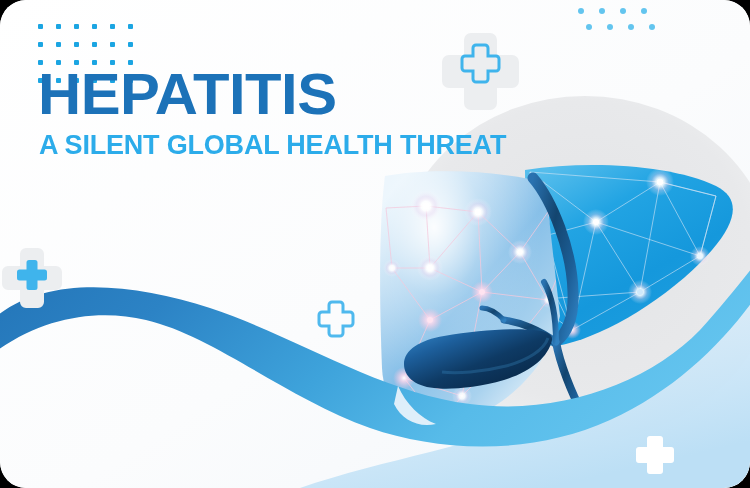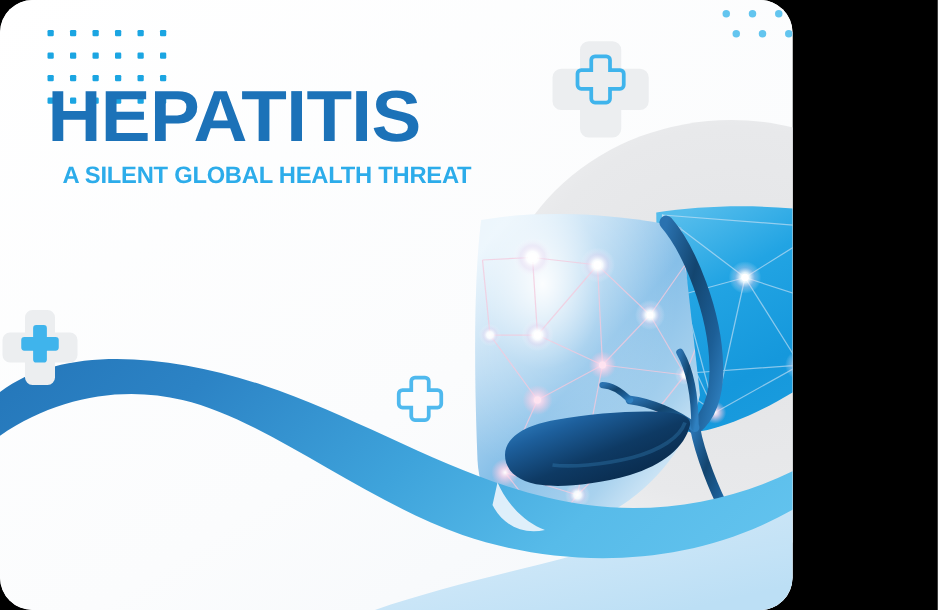--- a/index.html
+++ b/index.html
@@ -9,21 +9,21 @@
   }
   body {
     width: 750px;
     height: 488px;
     overflow: hidden;
     font-family: "Liberation Sans", sans-serif;
   }
 
   #banner {
     position: relative;
-    width: 634px;
+    width: 750px;
     height: 488px;
     border-radius: 26px;
     overflow: hidden;
     background: #ffffff;
   }
 
   
   .art {
     position: absolute;
     inset: 0;
@@ -46,24 +46,24 @@
     letter-spacing: -0.5px;
     color: #1c72b8;
     margin: 0;
     white-space: nowrap;
     transform: scaleX(1.03);
     transform-origin: left center;
   }
   .subline {
     font-family: "Liberation Sans", sans-serif;
     font-weight: 700;
-    font-size: 19px;
+    font-size: 27px;
     letter-spacing: -0.2px;
     color: #2cacea;
-    margin: 8px 0 0 12px;
+    margin: 8px 0 0 1px;
     white-space: nowrap;
     transform: scaleX(1.0);
     transform-origin: left center;
   }
 
   
   .dot-grid {
     position: absolute;
     display: grid;
     z-index: 30;

